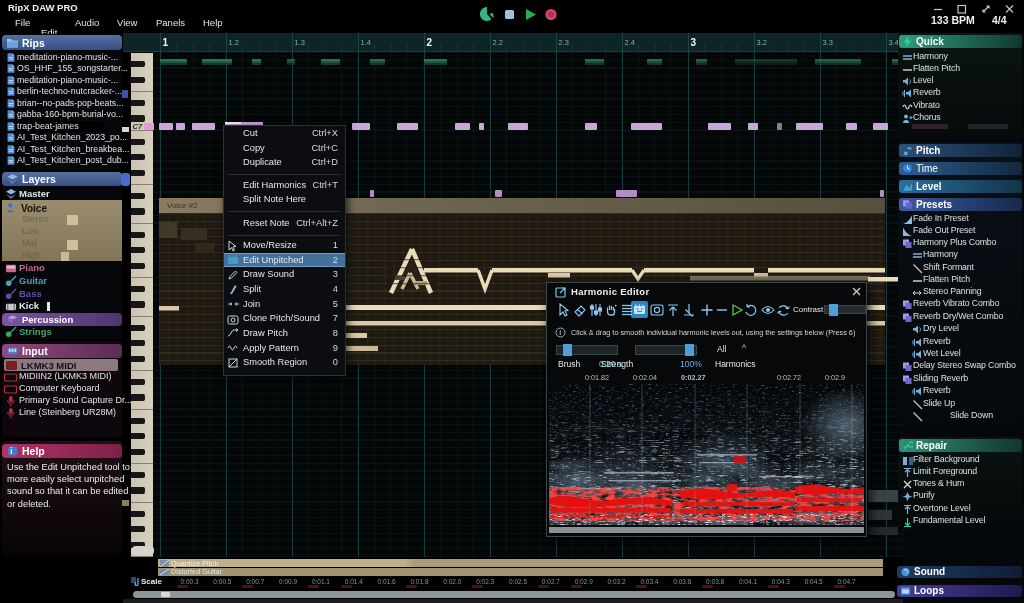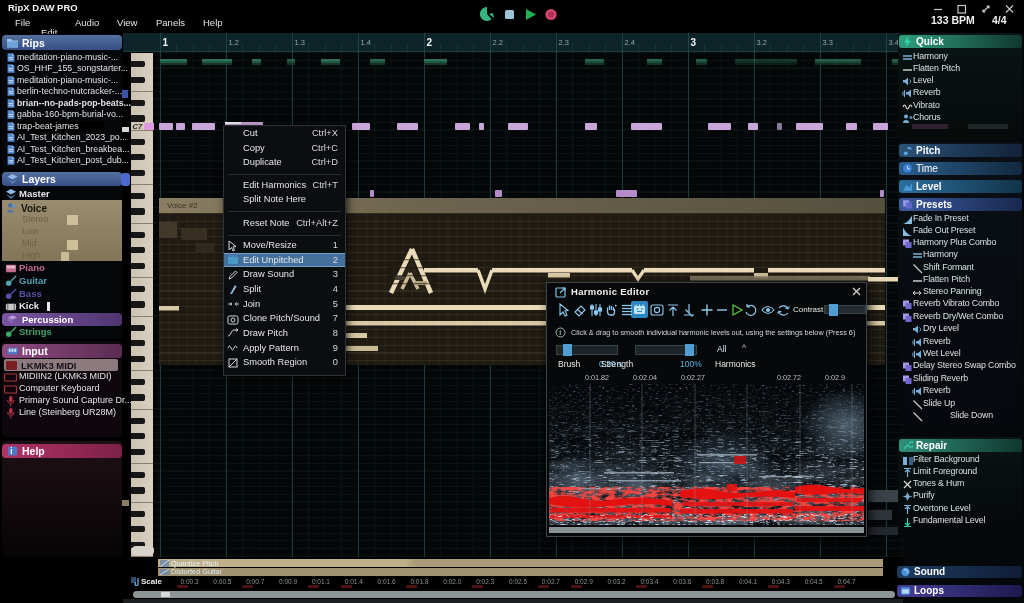--- a/index.html
+++ b/index.html
@@ -64,21 +64,21 @@
       <rect x="3.5" y="6" width="6" height="1.2" fill="#cce0f4"></rect>
       <rect x="3.5" y="8.2" width="6" height="1.2" fill="#cce0f4"></rect>
     </svg>
 <div style="position:absolute;left:17px;top:87.0px;font-size:8.8px;color:#e2e2e2;font-weight:400;white-space:nowrap;line-height:1.1;">berlin-techno-nutcracker-...</div>
 <svg style="position:absolute;left:6px;top:97.5px" width="10" height="11" viewBox="0 0 13 13">
       <path d="M2 1 h6 l3 3 v8 h-9 Z" fill="#5588cc"></path>
       <path d="M8 1 l3 3 h-3 Z" fill="#aaccee"></path>
       <rect x="3.5" y="6" width="6" height="1.2" fill="#cce0f4"></rect>
       <rect x="3.5" y="8.2" width="6" height="1.2" fill="#cce0f4"></rect>
     </svg>
-<div style="position:absolute;left:17px;top:98.5px;font-size:8.8px;color:#e2e2e2;font-weight:700;white-space:nowrap;line-height:1.1;">brian--no-pads-pop-beats...</div>
+<div style="position:absolute;left:17px;top:98.5px;font-size:8.8px;color:#e2e2e2;font-weight:400;white-space:nowrap;line-height:1.1;">brian--no-pads-pop-beats...</div>
 <svg style="position:absolute;left:6px;top:109.0px" width="10" height="11" viewBox="0 0 13 13">
       <path d="M2 1 h6 l3 3 v8 h-9 Z" fill="#5588cc"></path>
       <path d="M8 1 l3 3 h-3 Z" fill="#aaccee"></path>
       <rect x="3.5" y="6" width="6" height="1.2" fill="#cce0f4"></rect>
       <rect x="3.5" y="8.2" width="6" height="1.2" fill="#cce0f4"></rect>
     </svg>
 <div style="position:absolute;left:17px;top:110.0px;font-size:8.8px;color:#e2e2e2;font-weight:400;white-space:nowrap;line-height:1.1;">gabba-160-bpm-burial-vo...</div>
 <div style="position:absolute;left:16px;top:120.5px;width:88px;height:11.5px;background:#000;"></div>
 <svg style="position:absolute;left:6px;top:120.5px" width="10" height="11" viewBox="0 0 13 13">
       <path d="M2 1 h6 l3 3 v8 h-9 Z" fill="#5588cc"></path>
@@ -197,20 +197,21 @@
       <path d="M3.5 5 a3.3 3.3 0 0 0 6.6 0 M6.8 8.5 v3" stroke="#b03040" stroke-width="1" fill="none"></path>
     </svg>
 <div style="position:absolute;left:19px;top:408px;font-size:9px;color:#e4e4e4;font-weight:400;white-space:nowrap;line-height:1.1;">Line (Steinberg UR28M)</div>
 <div style="position:absolute;left:2px;top:441px;width:120px;height:116px;background:linear-gradient(180deg,#1e1016,#070405);border-radius:4px;"></div>
 <div style="position:absolute;left:2px;top:444px;width:120px;height:14px;background:linear-gradient(90deg,#b23366,#7c2147);border-radius:4px;"></div>
 <svg style="position:absolute;left:6px;top:445px" width="13" height="12" viewBox="0 0 13 13">
       <rect x="1.5" y="1.5" width="10" height="10" rx="2" fill="#4a7ac8"></rect>
       <text x="4" y="10" font-size="9" fill="#fff" font-weight="bold">i</text>
     </svg>
 <div style="position:absolute;left:22px;top:446.0px;font-size:10.5px;color:#ffffff;font-weight:700;white-space:nowrap;line-height:1.1;">Help</div>
+<div style="position:absolute;left:7px;top:461px;width:114px;height:60px;font-size:9.3px;color:#ececec;line-height:12.2px;white-space:nowrap;">Use the Edit Unpitched tool to<br>more easily select unpitched<br>sound so that it can be edited<br>or deleted.</div>
 <div style="position:absolute;left:123px;top:33px;width:780px;height:19px;background:#0d2429;border-bottom:1px solid #1b3c40;"></div>
 <div style="position:absolute;left:162.5px;top:37px;font-size:10px;color:#f0f4f4;font-weight:700;white-space:nowrap;line-height:1.1;">1</div>
 <div style="position:absolute;left:228.5px;top:39px;font-size:7.5px;color:#8fa8a8;font-weight:400;white-space:nowrap;line-height:1.1;">1.2</div>
 <div style="position:absolute;left:294.5px;top:39px;font-size:7.5px;color:#8fa8a8;font-weight:400;white-space:nowrap;line-height:1.1;">1.3</div>
 <div style="position:absolute;left:360.5px;top:39px;font-size:7.5px;color:#8fa8a8;font-weight:400;white-space:nowrap;line-height:1.1;">1.4</div>
 <div style="position:absolute;left:426.5px;top:37px;font-size:10px;color:#f0f4f4;font-weight:700;white-space:nowrap;line-height:1.1;">2</div>
 <div style="position:absolute;left:492.5px;top:39px;font-size:7.5px;color:#8fa8a8;font-weight:400;white-space:nowrap;line-height:1.1;">2.2</div>
 <div style="position:absolute;left:558.5px;top:39px;font-size:7.5px;color:#8fa8a8;font-weight:400;white-space:nowrap;line-height:1.1;">2.3</div>
 <div style="position:absolute;left:624.5px;top:39px;font-size:7.5px;color:#8fa8a8;font-weight:400;white-space:nowrap;line-height:1.1;">2.4</div>
 <div style="position:absolute;left:690.5px;top:37px;font-size:10px;color:#f0f4f4;font-weight:700;white-space:nowrap;line-height:1.1;">3</div>
@@ -609,21 +610,21 @@
 <div style="position:absolute;left:685px;top:344px;width:9px;height:12px;background:#4f9fd4;"></div>
 <div style="position:absolute;left:558px;top:360px;font-size:8.5px;color:#e8e8e8;font-weight:400;white-space:nowrap;line-height:1.1;">Brush</div>
 <div style="position:absolute;left:599px;top:360px;font-size:8.5px;color:#64b5e8;font-weight:400;white-space:nowrap;line-height:1.1;">0.20 s</div>
 <div style="position:absolute;left:601px;top:360px;font-size:8.5px;color:#e8e8e8;font-weight:400;white-space:nowrap;line-height:1.1;">Strength</div>
 <div style="position:absolute;left:680px;top:360px;font-size:8.5px;color:#64b5e8;font-weight:400;white-space:nowrap;line-height:1.1;">100%</div>
 <div style="position:absolute;left:717px;top:345px;font-size:8.5px;color:#cfe8f8;font-weight:400;white-space:nowrap;line-height:1.1;">All</div>
 <div style="position:absolute;left:742px;top:344px;font-size:8.5px;color:#b8ccd4;font-weight:400;white-space:nowrap;line-height:1.1;">^</div>
 <div style="position:absolute;left:715px;top:360px;font-size:8.5px;color:#e8e8e8;font-weight:400;white-space:nowrap;line-height:1.1;">Harmonics</div>
 <div style="position:absolute;left:585px;top:373.5px;font-size:7.2px;color:#b8c0c0;font-weight:400;white-space:nowrap;line-height:1.1;">0:01.82</div>
 <div style="position:absolute;left:633px;top:373.5px;font-size:7.2px;color:#b8c0c0;font-weight:400;white-space:nowrap;line-height:1.1;">0:02.04</div>
-<div style="position:absolute;left:681px;top:373.5px;font-size:7.2px;color:#b8c0c0;font-weight:400;white-space:nowrap;line-height:1.1;">0:02.27</div>
+<div style="position:absolute;left:681px;top:373.5px;font-size:7.2px;color:#b8c0c0;font-weight:700;white-space:nowrap;line-height:1.1;">0:02.27</div>
 <div style="position:absolute;left:729px;top:373.5px;font-size:10px;color:#b8c0c0;font-weight:400;white-space:nowrap;line-height:1.1;margin-top:40px;">0:02.49</div>
 <div style="position:absolute;left:777px;top:373.5px;font-size:7.2px;color:#b8c0c0;font-weight:400;white-space:nowrap;line-height:1.1;">0:02.72</div>
 <div style="position:absolute;left:825px;top:373.5px;font-size:7.2px;color:#b8c0c0;font-weight:400;white-space:nowrap;line-height:1.1;">0:02.9</div>
 <svg style="position:absolute;left:549px;top:384px" width="315" height="141" viewBox="0 0 315 141">
 <defs>
 <filter id="spA" x="0" y="0" width="100%" height="100%">
   <feTurbulence type="fractalNoise" baseFrequency="0.3 0.7" numOctaves="2" seed="11"></feTurbulence>
   <feComponentTransfer>
             <feFuncA type="discrete" tableValues="0 0 0 0 0 0 0.12 0.35 0.7 1"></feFuncA>
           </feComponentTransfer>

